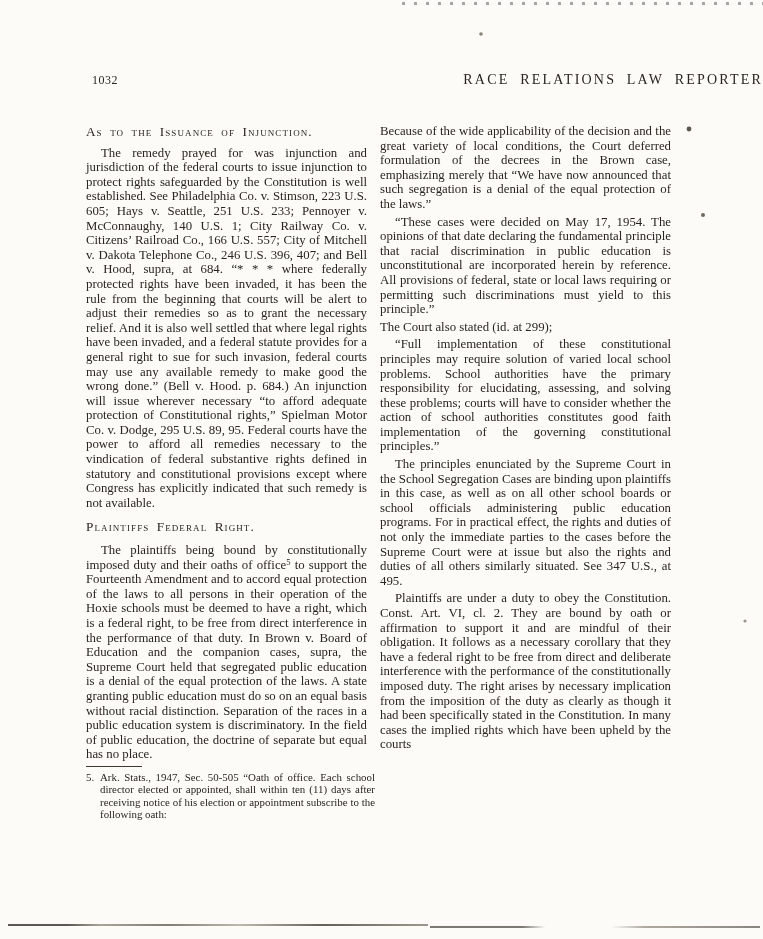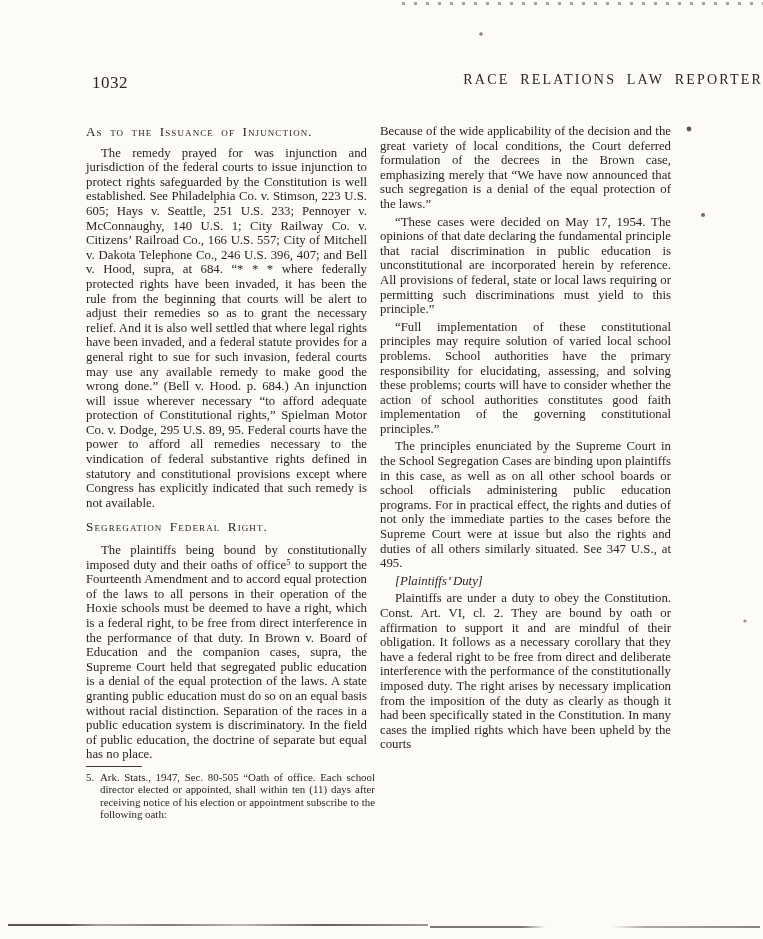--- a/index.html
+++ b/index.html
@@ -9,21 +9,21 @@
     font-family:"Liberation Serif","DejaVu Serif",serif;
     color:#29261f;
   }
   
   .perforation{
     position:absolute;top:2px;left:402px;width:361px;height:3px;
     background:repeating-linear-gradient(90deg,#8f8f8f 0 3px,transparent 3px 12px);
     opacity:.8;
   }
   .running-header{position:absolute;top:72px;left:0;width:100%;height:18px;}
-  .page-num{position:absolute;left:92px;top:1px;font-size:17px;letter-spacing:.5px;}
+  .page-num{position:absolute;left:92px;top:1px;font-size:12px;letter-spacing:.5px;}
   .header-title{
     position:absolute;left:0;right:0;top:0;text-align:right;
     font-size:14px;letter-spacing:2.2px;word-spacing:5px;
   }
   .col{position:absolute;top:124px;text-align:justify;font-size:12.8px;line-height:14.6px;}
   .col-left{left:86px;width:289px;}
   .col-right{left:380px;width:299px;}
   .col p{margin:0 8px 3px 0;text-indent:15px;}
   .col p.noindent{text-indent:0;}
   .sc-heading{
@@ -74,36 +74,36 @@
   <div class="specks"></div>
 
   <div class="running-header">
     <span class="page-num">1032</span>
     <span class="header-title">RACE RELATIONS LAW REPORTER</span>
   </div>
 
   <div class="col col-left">
     <h3 class="sc-heading">As to the Issuance of Injunction.</h3>
     <p>The remedy prayed for was injunction and jurisdiction of the federal courts to issue injunction to protect rights safeguarded by the Constitution is well established. See Philadelphia Co. v. Stimson, 223 U.S. 605; Hays v. Seattle, 251 U.S. 233; Pennoyer v. McConnaughy, 140 U.S. 1; City Railway Co. v. Citizens’ Railroad Co., 166 U.S. 557; City of Mitchell v. Dakota Telephone Co., 246 U.S. 396, 407; and Bell v. Hood, supra, at 684. “* * * where federally protected rights have been invaded, it has been the rule from the beginning that courts will be alert to adjust their remedies so as to grant the necessary relief. And it is also well settled that where legal rights have been invaded, and a federal statute provides for a general right to sue for such invasion, federal courts may use any available remedy to make good the wrong done.” (Bell v. Hood. p. 684.) An injunction will issue wherever necessary “to afford adequate protection of Constitutional rights,” Spielman Motor Co. v. Dodge, 295 U.S. 89, 95. Federal courts have the power to afford all remedies necessary to the vindication of federal substantive rights defined in statutory and constitutional provisions except where Congress has explicitly indicated that such remedy is not available.</p>
-    <h3 class="sc-heading mid">Segregation Federal Right.</h3>
+    <h3 class="sc-heading mid">Plaintiffs Federal Right.</h3>
     <p><span>The plaintiffs being bound by constitutionally imposed duty and their oaths of office</span><sup class="fn-ref">5</sup><span> to support the Fourteenth Amendment and to accord equal protection of the laws to all persons in their operation of the Hoxie schools must be deemed to have a right, which is a federal right, to be free from direct interference in the performance of that duty. In Brown v. Board of Education and the companion cases, supra, the Supreme Court held that segregated public education is a denial of the equal protection of the laws. A state granting public education must do so on an equal basis without racial distinction. Separation of the races in a public education system is discriminatory. In the field of public education, the doctrine of separate but equal has no place.</span></p>
 
     <div class="footnote-block">
       <div class="fn-rule"></div>
       <div class="footnote">
-        <span class="fn-marker">5.</span><span>Ark. Stats., 1947, Sec. 80-505 “</span><span class="fn-italic">Oath of office.</span><span> Each school director elected or appointed, shall within ten (11) days after receiving notice of his election or appointment subscribe to the following oath:</span>
+        <span class="fn-marker">5.</span><span>Ark. Stats., 1947, Sec. 50-505 “</span><span class="fn-italic">Oath of office.</span><span> Each school director elected or appointed, shall within ten (11) days after receiving notice of his election or appointment subscribe to the following oath:</span>
       </div>
     </div>
   </div>
 
   <div class="col col-right">
     <p class="noindent">Because of the wide applicability of the decision and the great variety of local conditions, the Court deferred formulation of the decrees in the Brown case, emphasizing merely that “We have now announced that such segregation is a denial of the equal protection of the laws.”</p>
     <p class="quote">“These cases were decided on May 17, 1954. The opinions of that date declaring the fundamental principle that racial discrimination in public education is unconstitutional are incorporated herein by reference. All provisions of federal, state or local laws requiring or permitting such discriminations must yield to this principle.”</p>
+    <p class="noindent">The Court also stated (id. at 299);</p>
     <p class="quote">“Full implementation of these constitutional principles may require solution of varied local school problems. School authorities have the primary responsibility for elucidating, assessing, and solving these problems; courts will have to consider whether the action of school authorities constitutes good faith implementation of the governing constitutional principles.”</p>
     <p>The principles enunciated by the Supreme Court in the School Segregation Cases are binding upon plaintiffs in this case, as well as on all other school boards or school officials administering public education programs. For in practical effect, the rights and duties of not only the immediate parties to the cases before the Supreme Court were at issue but also the rights and duties of all others similarly situated. See 347 U.S., at 495.</p>
-    <p class="duty-heading">[Plaintiffs’ Duty]</p>
     <p>Plaintiffs are under a duty to obey the Constitution. Const. Art. VI, cl. 2. They are bound by oath or affirmation to support it and are mindful of their obligation. It follows as a necessary corollary that they have a federal right to be free from direct and deliberate interference with the performance of the constitutionally imposed duty. The right arises by necessary implication from the imposition of the duty as clearly as though it had been specifically stated in the Constitution. In many cases the implied rights which have been upheld by the courts</p>
   </div>
 
   <div class="bottom-line-1"></div>
   <div class="bottom-line-2"></div>
 
 </div>
 
 </body></html>

